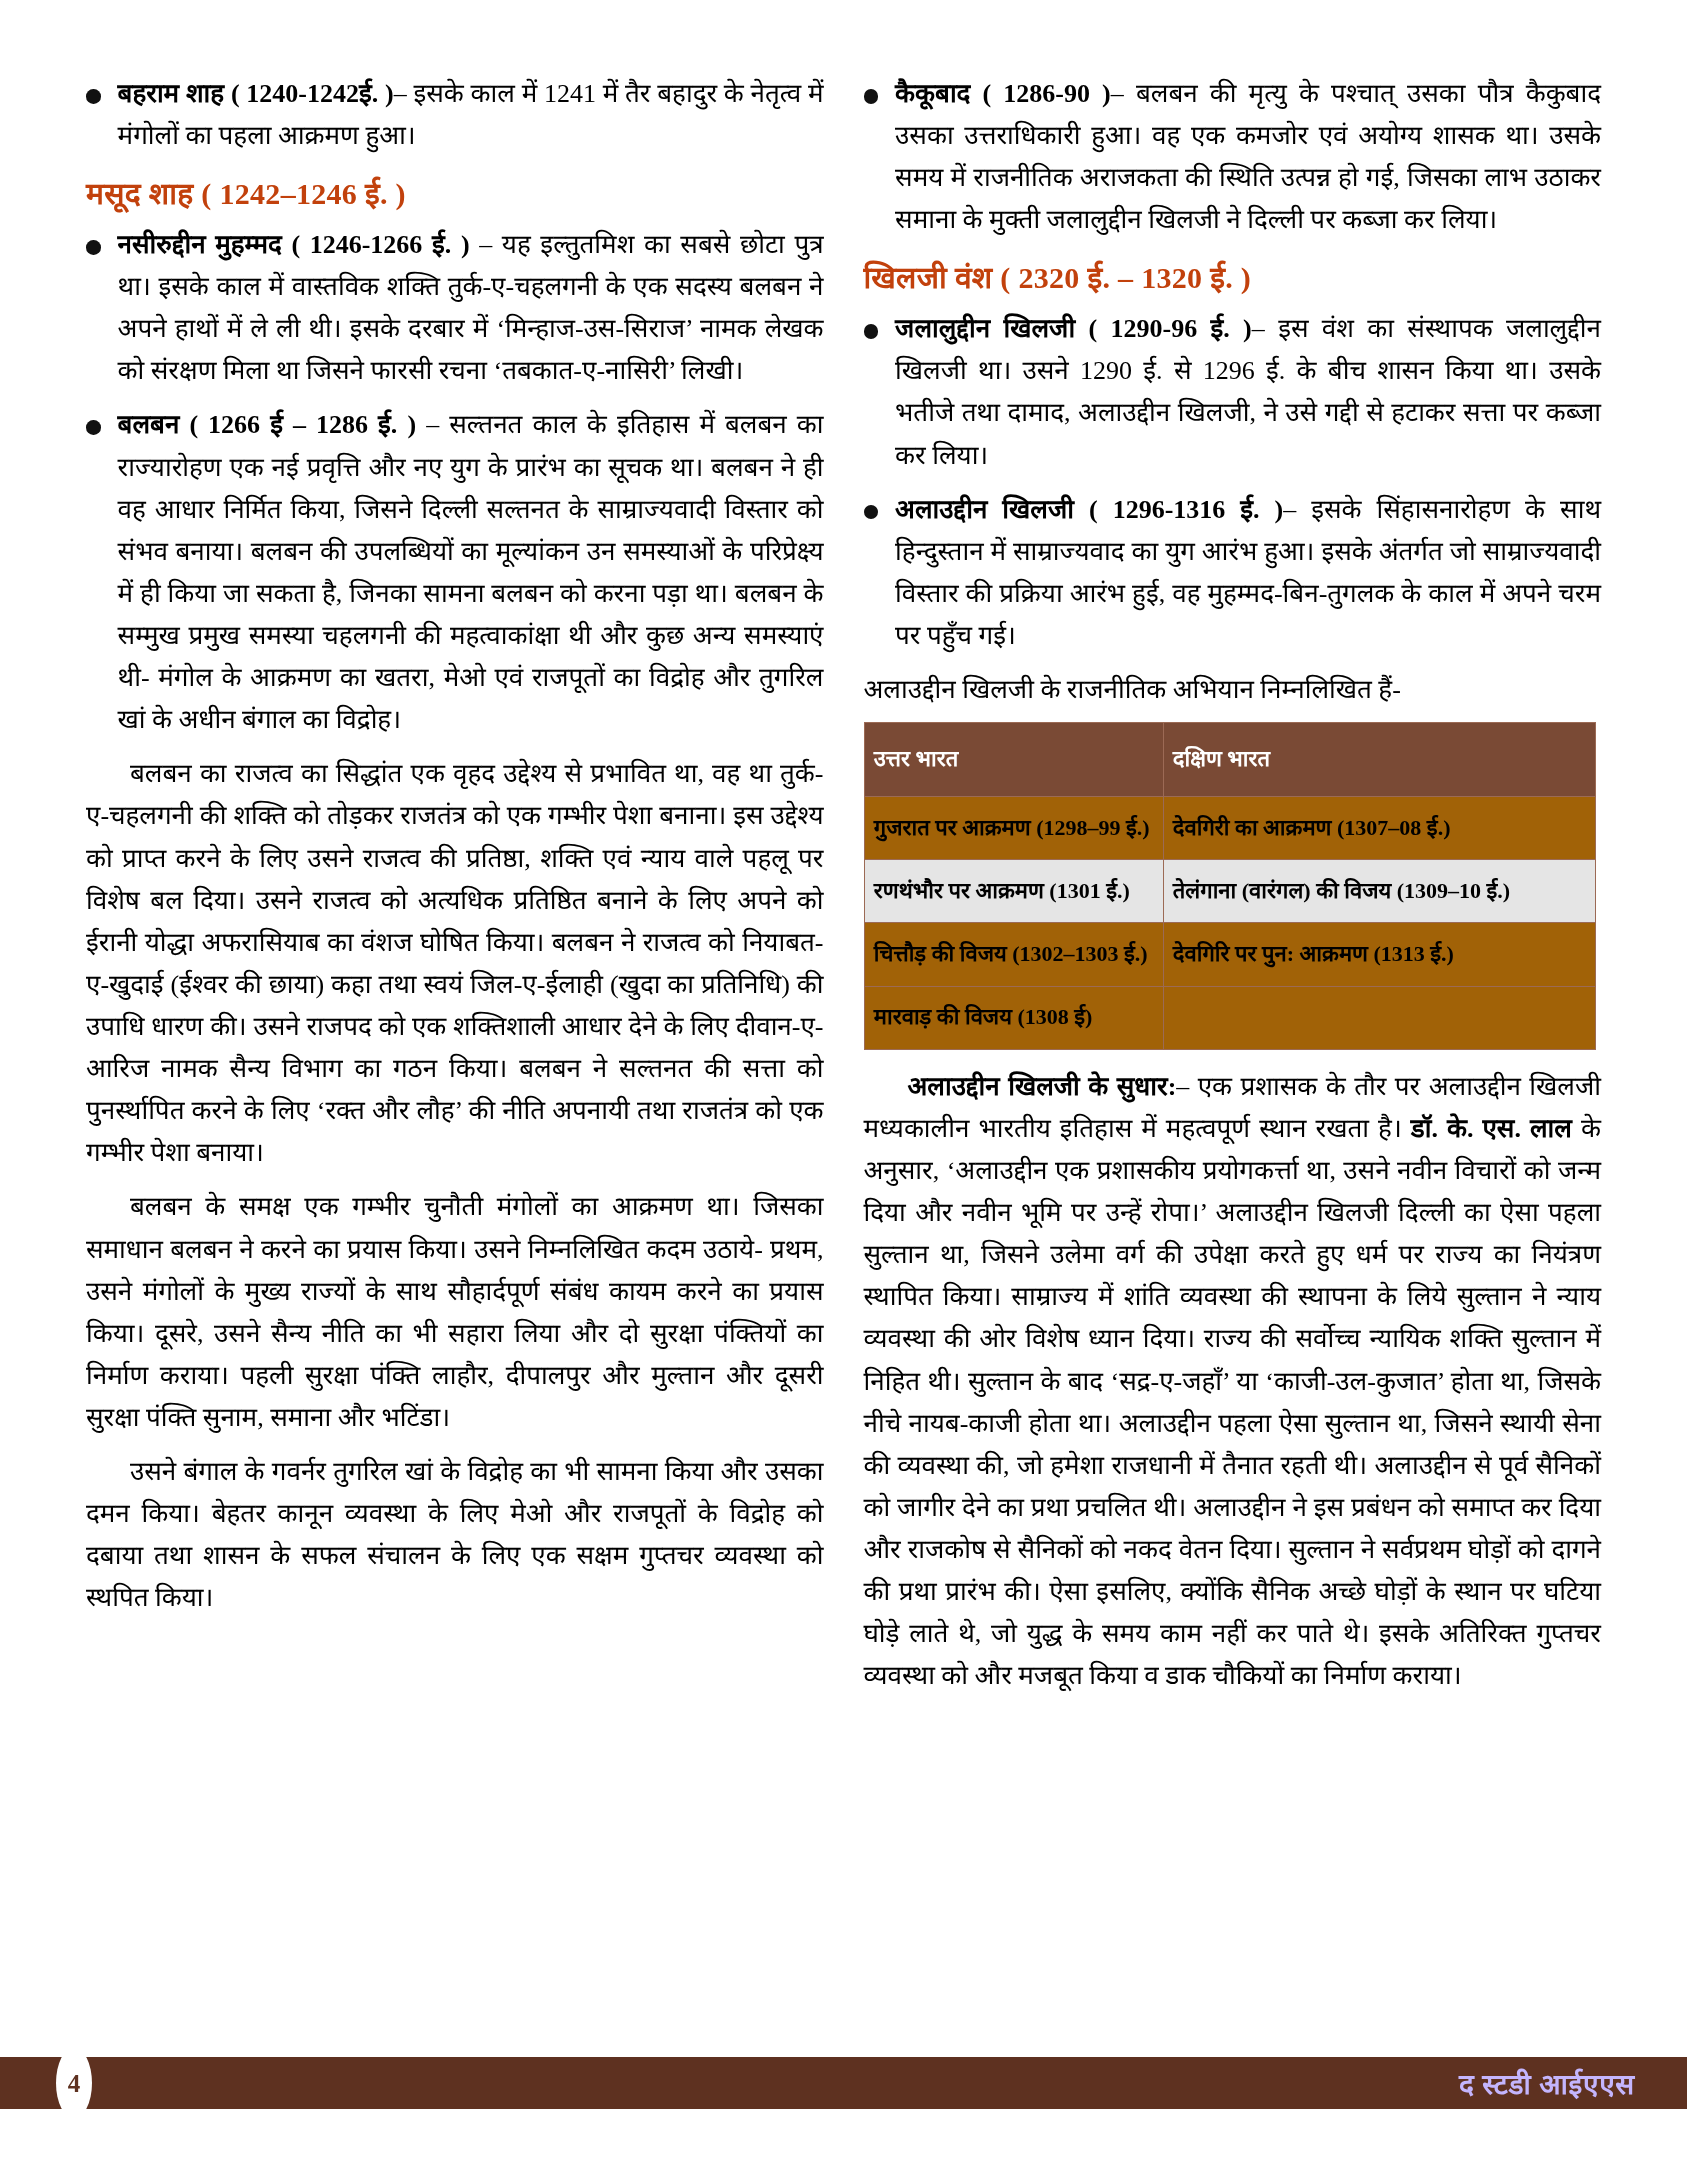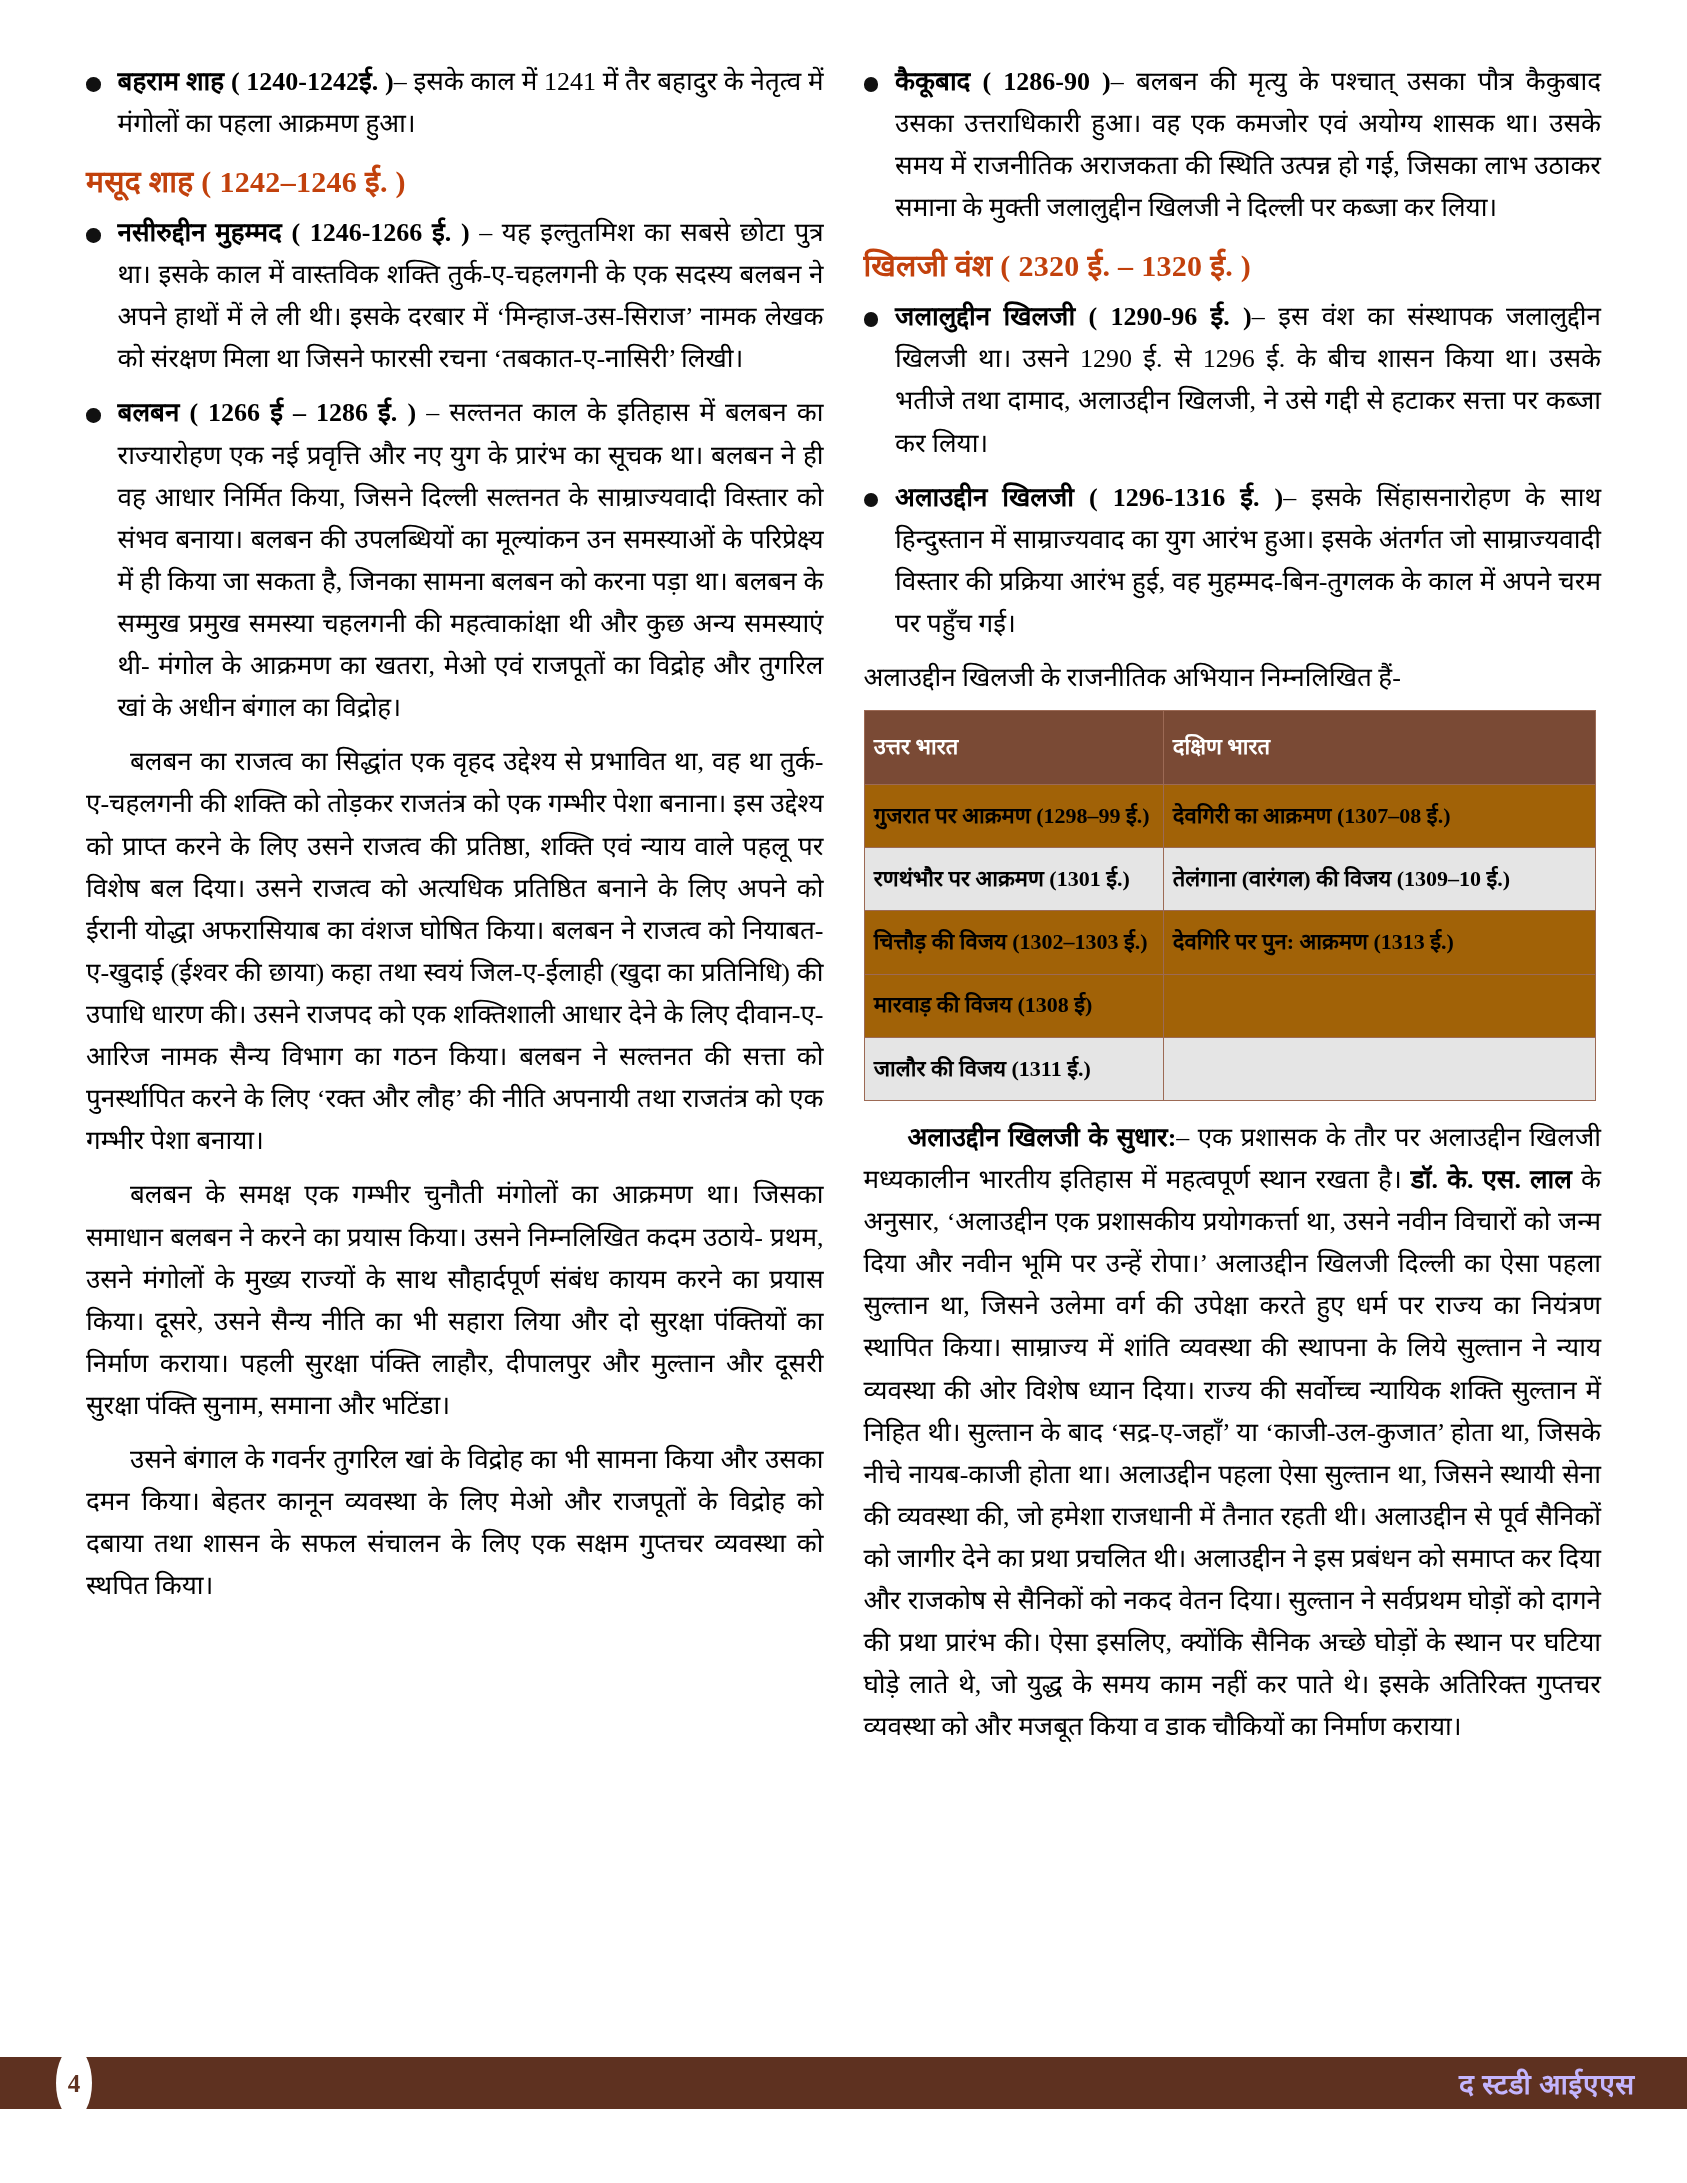--- a/index.html
+++ b/index.html
@@ -16,21 +16,21 @@
     overflow: hidden;
   }
   .page {
     position: absolute;
     inset: 0;
     background: #fff;
   }
   .content {
     position: absolute;
     left: 86px;
-    top: 61px;
+    top: 73px;
     width: 1515px;
     display: flex;
     gap: 40px;
   }
   .col {
     width: 738px;
     position: relative;
   }
   
   .section-heading {
@@ -236,24 +236,20 @@
             <td class="dark">तेलंगाना (वारंगल) की विजय (1309–10 ई.)</td>
           </tr>
           <tr>
             <td class="light">चित्तौड़ की विजय (1302–1303 ई.)</td>
             <td class="light">देवगिरि पर पुन: आक्रमण (1313 ई.)</td>
           </tr>
           <tr>
             <td class="light">मारवाड़ की विजय (1308 ई)</td>
             <td class="light"></td>
           </tr>
-          <tr>
-            <td class="dark">जालौर की विजय (1311 ई.)</td>
-            <td class="dark"></td>
-          </tr>
         </tbody>
       </table>
 
       <p class="para"><b>अलाउद्दीन खिलजी के सुधार:</b><span>– एक प्रशासक के तौर पर अलाउद्दीन खिलजी मध्यकालीन भारतीय इतिहास में महत्वपूर्ण स्थान रखता है। </span><b>डॉ. के. एस. लाल</b><span> के अनुसार, ‘अलाउद्दीन एक प्रशासकीय प्रयोगकर्त्ता था, उसने नवीन विचारों को जन्म दिया और नवीन भूमि पर उन्हें रोपा।’ अलाउद्दीन खिलजी दिल्ली का ऐसा पहला सुल्तान था, जिसने उलेमा वर्ग की उपेक्षा करते हुए धर्म पर राज्य का नियंत्रण स्थापित किया। साम्राज्य में शांति व्यवस्था की स्थापना के लिये सुल्तान ने न्याय व्यवस्था की ओर विशेष ध्यान दिया। राज्य की सर्वोच्च न्यायिक शक्ति सुल्तान में निहित थी। सुल्तान के बाद ‘सद्र-ए-जहाँ’ या ‘काजी-उल-कुजात’ होता था, जिसके नीचे नायब-काजी होता था। अलाउद्दीन पहला ऐसा सुल्तान था, जिसने स्थायी सेना की व्यवस्था की, जो हमेशा राजधानी में तैनात रहती थी। अलाउद्दीन से पूर्व सैनिकों को जागीर देने का प्रथा प्रचलित थी। अलाउद्दीन ने इस प्रबंधन को समाप्त कर दिया और राजकोष से सैनिकों को नकद वेतन दिया। सुल्तान ने सर्वप्रथम घोड़ों को दागने की प्रथा प्रारंभ की। ऐसा इसलिए, क्योंकि सैनिक अच्छे घोड़ों के स्थान पर घटिया घोड़े लाते थे, जो युद्ध के समय काम नहीं कर पाते थे। इसके अतिरिक्त गुप्तचर व्यवस्था को और मजबूत किया व डाक चौकियों का निर्माण कराया।</span></p>
 
     </div>
   </div>
 
   <div class="footer">
     <div class="page-badge">4</div>

